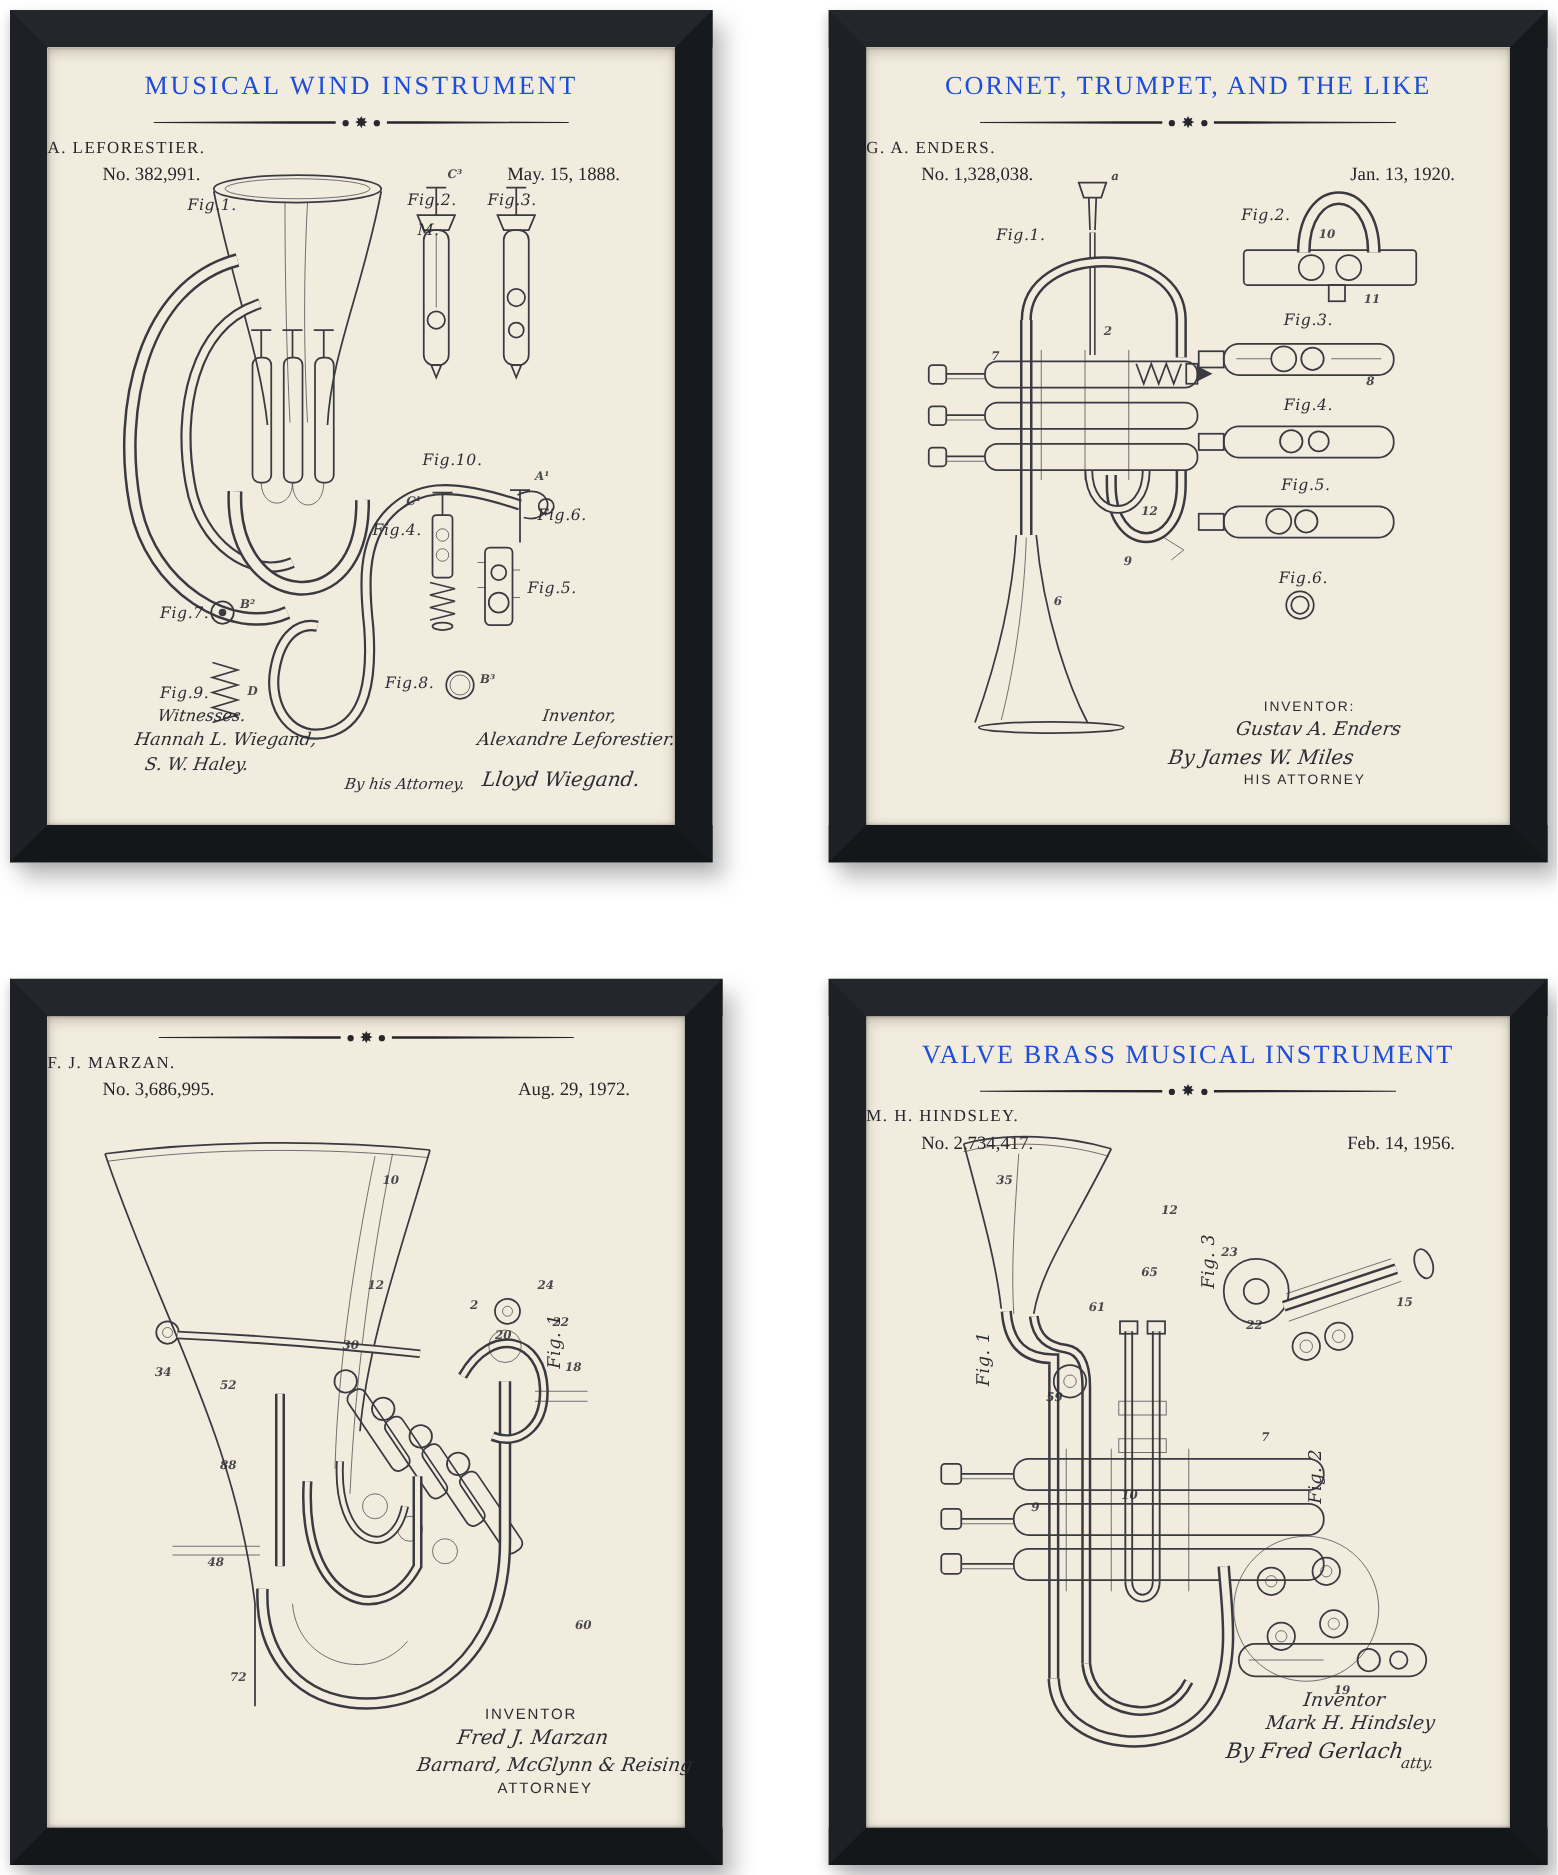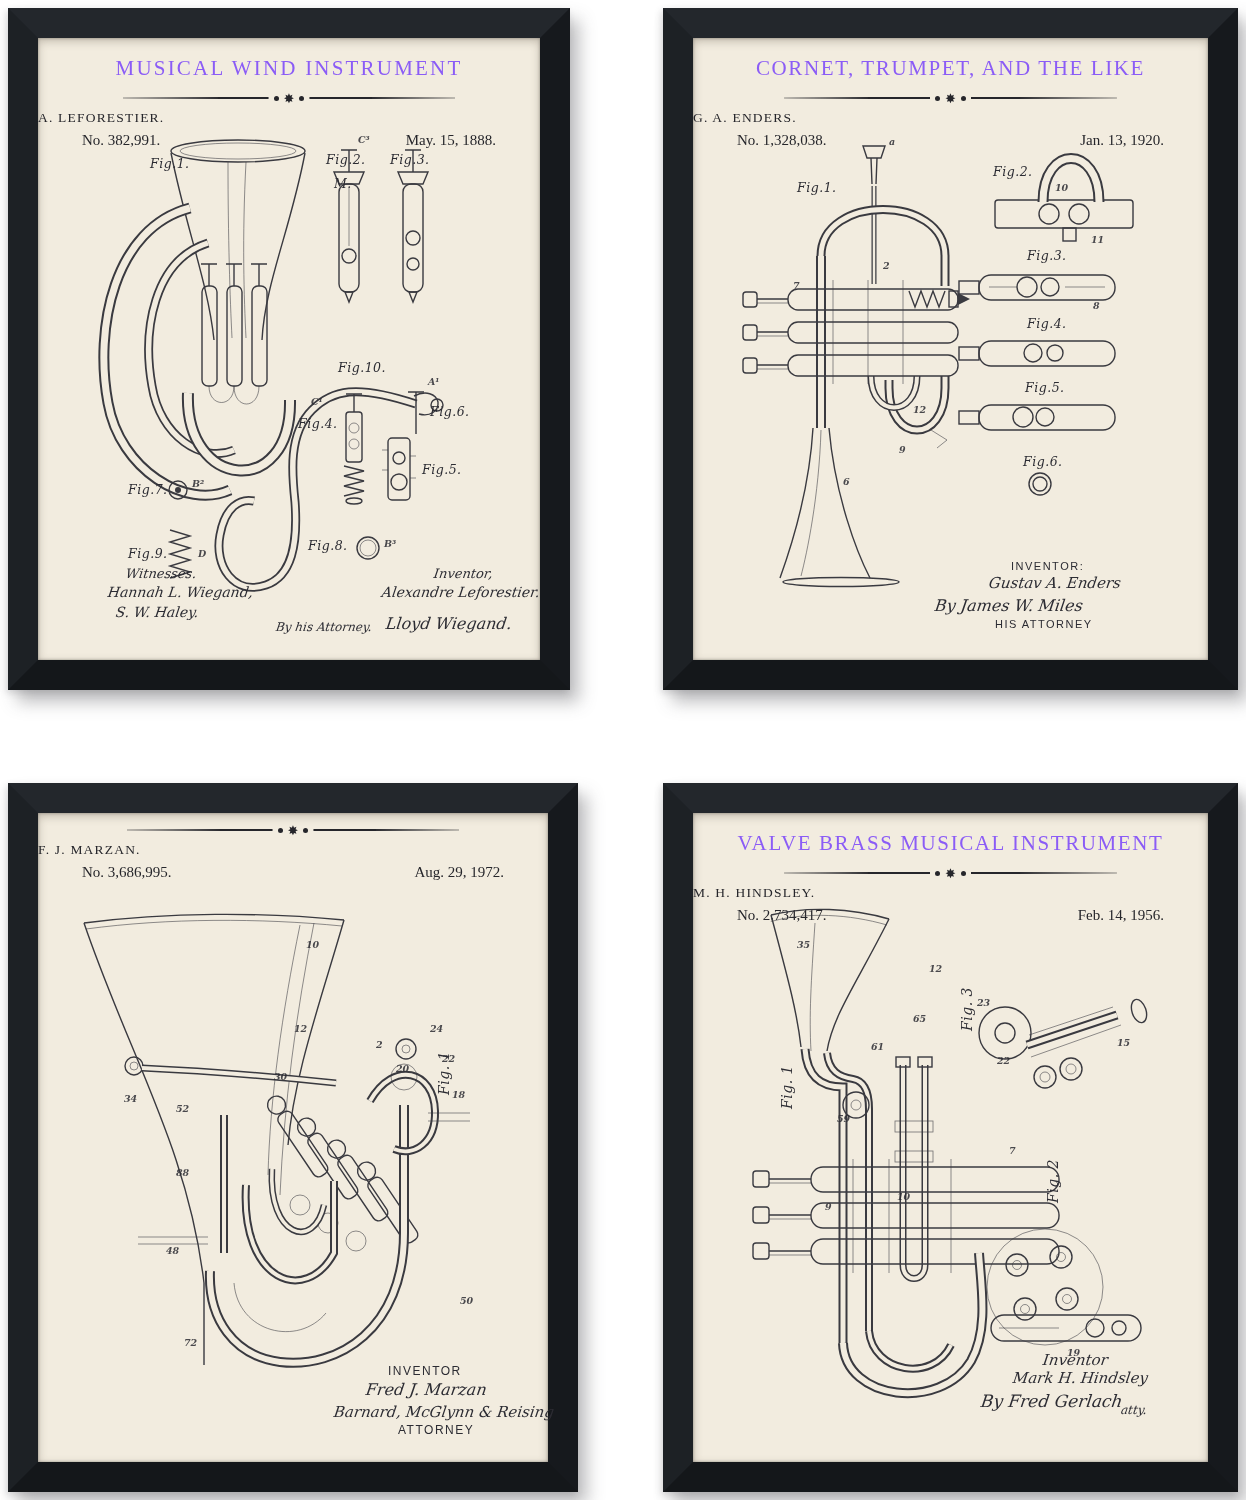--- a/index.html
+++ b/index.html
@@ -5,21 +5,21 @@
   html,body{margin:0;padding:0;background:#ffffff;}
   .canvas{position:relative;width:1246px;height:1500px;background:#ffffff;overflow:hidden;
           font-family:"Liberation Serif",serif;color:#26262b;}
   .frame{position:absolute;box-sizing:border-box;background:#f2ecdf;
          border-style:solid;border-width:30px;
          border-color:#23272c #16191d #14171a #1d2125;
          box-shadow:9px 12px 16px rgba(70,70,75,.35), -2px 3px 7px rgba(70,70,75,.18);}
   .paper{position:absolute;inset:0;background:#f2ecdf;
          box-shadow:inset 0 3px 10px rgba(60,50,35,.28), inset 0 0 3px rgba(0,0,0,.35);}
   .hdr{position:absolute;left:0;right:0;top:0;}
-  .p-title{margin-top:18px;text-align:center;font-size:21px;letter-spacing:2.2px;color:#8b5cf6;}
+  .p-title{margin-top:18px;text-align:center;font-size:21px;letter-spacing:2.2px;color:#1d4ed8;}
   .orn{margin-top:9px;display:flex;align-items:center;justify-content:center;gap:5px;height:16px;}
   .orn-line{width:146px;height:2.8px;background:#26262b;}
   .orn-line.l{clip-path:polygon(0 38%,100% 0,100% 100%,0 62%);}
   .orn-line.r{clip-path:polygon(0 0,100% 38%,100% 62%,0 100%);}
   .orn-dot{width:5px;height:5px;border-radius:50%;background:#26262b;}
   .orn-star{font-family:"DejaVu Sans",sans-serif;font-size:13px;line-height:13px;color:#26262b;}
   .p-name{margin-top:4px;text-align:left;font-size:13.5px;letter-spacing:1.2px;}
   .p-meta{margin-top:6px;display:flex;justify-content:space-between;padding:0 44px;font-size:15px;}
   .art{position:absolute;inset:0;}
   svg{position:absolute;inset:0;}
@@ -145,21 +145,21 @@
         <span class="fig" style="left:392px;top:366px;">Fig.6.</span>
         <span class="fig" style="left:384px;top:424px;">Fig.5.</span>
         <span class="fig" style="left:90px;top:444px;">Fig.7.</span>
         <span class="fig" style="left:90px;top:508px;">Fig.9.</span>
         <span class="fig" style="left:270px;top:500px;">Fig.8.</span>
         <span class="ref" style="left:154px;top:440px;">B²</span>
         <span class="ref" style="left:160px;top:510px;">D</span>
         <span class="ref" style="left:346px;top:500px;">B³</span>
         <span class="ref" style="left:390px;top:338px;text-align:center;">A¹</span>
         <span class="ref" style="left:320px;top:96px;">C³</span>
-        <span class="ref" style="left:273px;top:358px;text-align:center;">C¹</span>
+        <span class="ref" style="left:287px;top:358px;text-align:center;">C¹</span>
         <span class="scr" style="left:88px;top:528px;font-size:13px;">Witnesses.</span>
         <span class="scr" style="left:70px;top:546px;font-size:14px;">Hannah L. Wiegand,</span>
         <span class="scr" style="left:78px;top:566px;font-size:14px;">S. W. Haley.</span>
         <span class="scr" style="left:396px;top:528px;font-size:13px;">Inventor,</span>
         <span class="scr" style="left:344px;top:546px;font-size:14px;">Alexandre Leforestier.</span>
         <span class="scr" style="left:238px;top:582px;font-size:12px;">By his Attorney.</span>
         <span class="scr" style="left:348px;top:576px;font-size:16px;">Lloyd Wiegand.</span>
       </div>
     </div>
   </div>
@@ -355,21 +355,21 @@
         <span class="ref" style="left:358px;top:250px;">20</span>
         <span class="ref" style="left:392px;top:210px;">24</span>
         <span class="ref" style="left:404px;top:240px;">22</span>
         <span class="ref" style="left:414px;top:276px;">18</span>
         <span class="ref" style="left:86px;top:280px;">34</span>
         <span class="ref" style="left:138px;top:290px;">52</span>
         <span class="ref" style="left:236px;top:258px;">30</span>
         <span class="ref" style="left:138px;top:354px;text-align:center;">88</span>
         <span class="ref" style="left:128px;top:432px;">48</span>
         <span class="ref" style="left:146px;top:524px;">72</span>
-        <span class="ref" style="left:422px;top:482px;">50</span>
+        <span class="ref" style="left:422px;top:482px;">60</span>
         <span class="cap" style="left:350px;top:551px;font-size:12px;">INVENTOR</span>
         <span class="scr" style="left:328px;top:567px;font-size:16px;">Fred J. Marzan</span>
         <span class="scr" style="left:296px;top:590px;font-size:15px;">Barnard, McGlynn &amp; Reising</span>
         <span class="cap" style="left:360px;top:610px;font-size:12px;text-align:center;">ATTORNEY</span>
       </div>
     </div>
   </div>
 
   <div class="frame" style="left:663px;top:783px;width:575px;height:709px;">
     <div class="paper">

